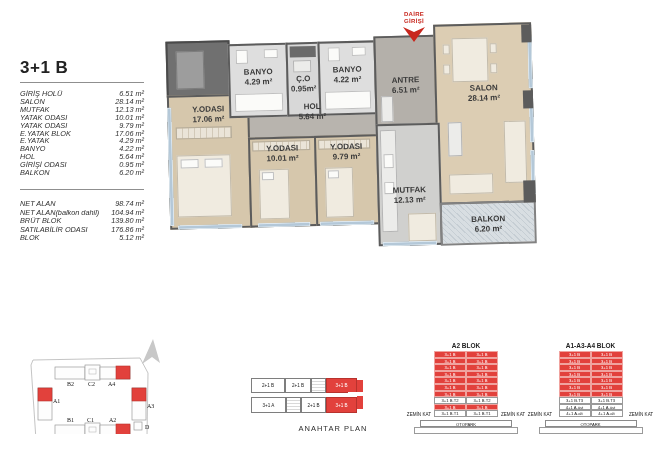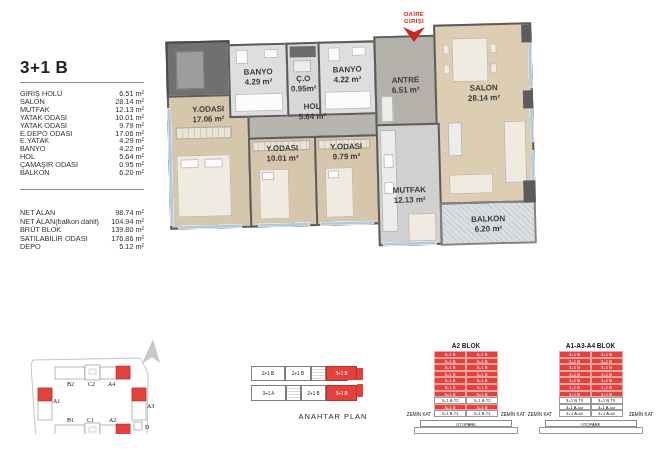--- a/index.html
+++ b/index.html
@@ -2,25 +2,25 @@
 <html><head>
 <meta charset="utf-8">
 <style>
   html,body{margin:0;padding:0;background:#fff;}
   .stage{position:relative;width:660px;height:434px;background:#fff;overflow:hidden;
          font-family:"Liberation Sans", sans-serif;color:#2f2f2f;}
   
   .unit-info{position:absolute;left:20px;top:58px;width:124px;}
   .unit-title{font-size:17px;font-weight:bold;color:#222;margin:0 0 4px 0;letter-spacing:.5px;}
   .rule{height:1px;background:#8f8f8f;margin:0;}
-  .info-list{list-style:none;margin:0;padding:0;}
+  .info-list{list-style:none;margin:0;padding:0;font-style:italic;}
   .info-list li{display:flex;justify-content:space-between;}
   .info-list.rooms{margin-top:7px;}
   .info-list.rooms li{font-size:7.3px;line-height:7.9px;}
-  .info-list.totals{margin-top:19px;}
+  .info-list.totals{margin-top:10px;}
   .info-list.totals li{font-size:7.3px;line-height:8.6px;}
   .info-list .lbl{white-space:nowrap;}
   .info-list .val{white-space:nowrap;text-align:right;}
   .rule.r2{margin-top:12px;}
   
   .entr{position:absolute;left:392px;top:11px;width:44px;text-align:center;z-index:20;}
   .entr-line{font-size:6px;font-weight:bold;color:#c8271e;line-height:7px;letter-spacing:.3px;}
   .entr svg{display:block;margin:2px auto 0 auto;}
   
   .plan{position:absolute;left:168px;top:25px;width:366px;height:226px;
@@ -33,21 +33,21 @@
   .f{position:absolute;background:#f0ebe0;border:1px solid #c3bbab;box-sizing:border-box;}
   .f.gray{background:#ececea;border-color:#b5b5b5;}
   .f.white{background:#fbfbf9;border-color:#c0c0c0;}
   .f.ward{background:repeating-linear-gradient(90deg,#eae4d8 0 5px,#d2c9b8 5px 6px);border-color:#b5ac9a;}
   .room.balk{background:repeating-linear-gradient(45deg,#d8dee2 0 3px,#c6ced4 3px 4px);border-color:#828282;}
   
   .siteplan{position:absolute;left:20px;top:338px;}
   .site-caption{position:absolute;left:38px;top:445px;width:160px;text-align:center;
                 font-size:7px;letter-spacing:.6px;color:#333;}
   
-  .kp{position:absolute;left:245px;top:356px;width:125px;height:70px;}
+  .kp{position:absolute;left:245px;top:368px;width:125px;height:70px;}
   .kp-cell{position:absolute;border:.6px solid #7e7e7e;background:#fff;display:flex;align-items:center;
            justify-content:center;font-size:4.6px;color:#222;box-sizing:border-box;white-space:nowrap;}
   .kp-cell.red{background:#e2413c;border-color:#b8322d;color:#fff;}
   .kp-core{background:repeating-linear-gradient(180deg,#fff 0 2px,#d9d9d9 2px 3px);}
   .kp-ext{position:absolute;left:112px;top:12px;width:6px;height:29px;background:#e2413c;}
   .kp-notch{position:absolute;left:103px;top:23.5px;width:15px;height:4.5px;background:#fff;}
   .kp-caption{position:absolute;left:50px;top:56px;width:76px;text-align:center;font-size:7.5px;
               letter-spacing:1px;color:#2c2c2c;}
   
   .tower{position:absolute;top:340px;height:118px;}
@@ -91,37 +91,37 @@
         </li>
         <li>
           <span class="lbl">YATAK ODASI</span>
           <span class="val">10.01 m²</span>
         </li>
         <li>
           <span class="lbl">YATAK ODASI</span>
           <span class="val">9.79 m²</span>
         </li>
         <li>
-          <span class="lbl">E.DEPO ODASI</span>
+          <span class="lbl">E.YATAK BLOK</span>
           <span class="val">17.06 m²</span>
         </li>
         <li>
           <span class="lbl">E.YATAK</span>
           <span class="val">4.29 m²</span>
         </li>
         <li>
           <span class="lbl">BANYO</span>
           <span class="val">4.22 m²</span>
         </li>
         <li>
           <span class="lbl">HOL</span>
           <span class="val">5.64 m²</span>
         </li>
         <li>
-          <span class="lbl">ÇAMAŞIR ODASI</span>
+          <span class="lbl">GİRİŞİ ODASI</span>
           <span class="val">0.95 m²</span>
         </li>
         <li>
           <span class="lbl">BALKON</span>
           <span class="val">6.20 m²</span>
         </li>
       </ul>
     <div class="rule r2"></div>
     <ul class="info-list totals" id="totals-list">
         <li>
@@ -134,21 +134,21 @@
         </li>
         <li>
           <span class="lbl">BRÜT BLOK</span>
           <span class="val">139.80 m²</span>
         </li>
         <li>
           <span class="lbl">SATILABİLİR ODASI</span>
           <span class="val">176.86 m²</span>
         </li>
         <li>
-          <span class="lbl">DEPO</span>
+          <span class="lbl">BLOK</span>
           <span class="val">5.12 m²</span>
         </li>
       </ul>
   </section>
 
   <div class="entr">
     <div class="entr-line">DAİRE</div>
     <div class="entr-line">GİRİŞİ</div>
     <svg width="22" height="16" viewBox="0 0 22 16">
       <polygon points="0,0 11,5 22,0 11,15" fill="#c8271e"></polygon>

